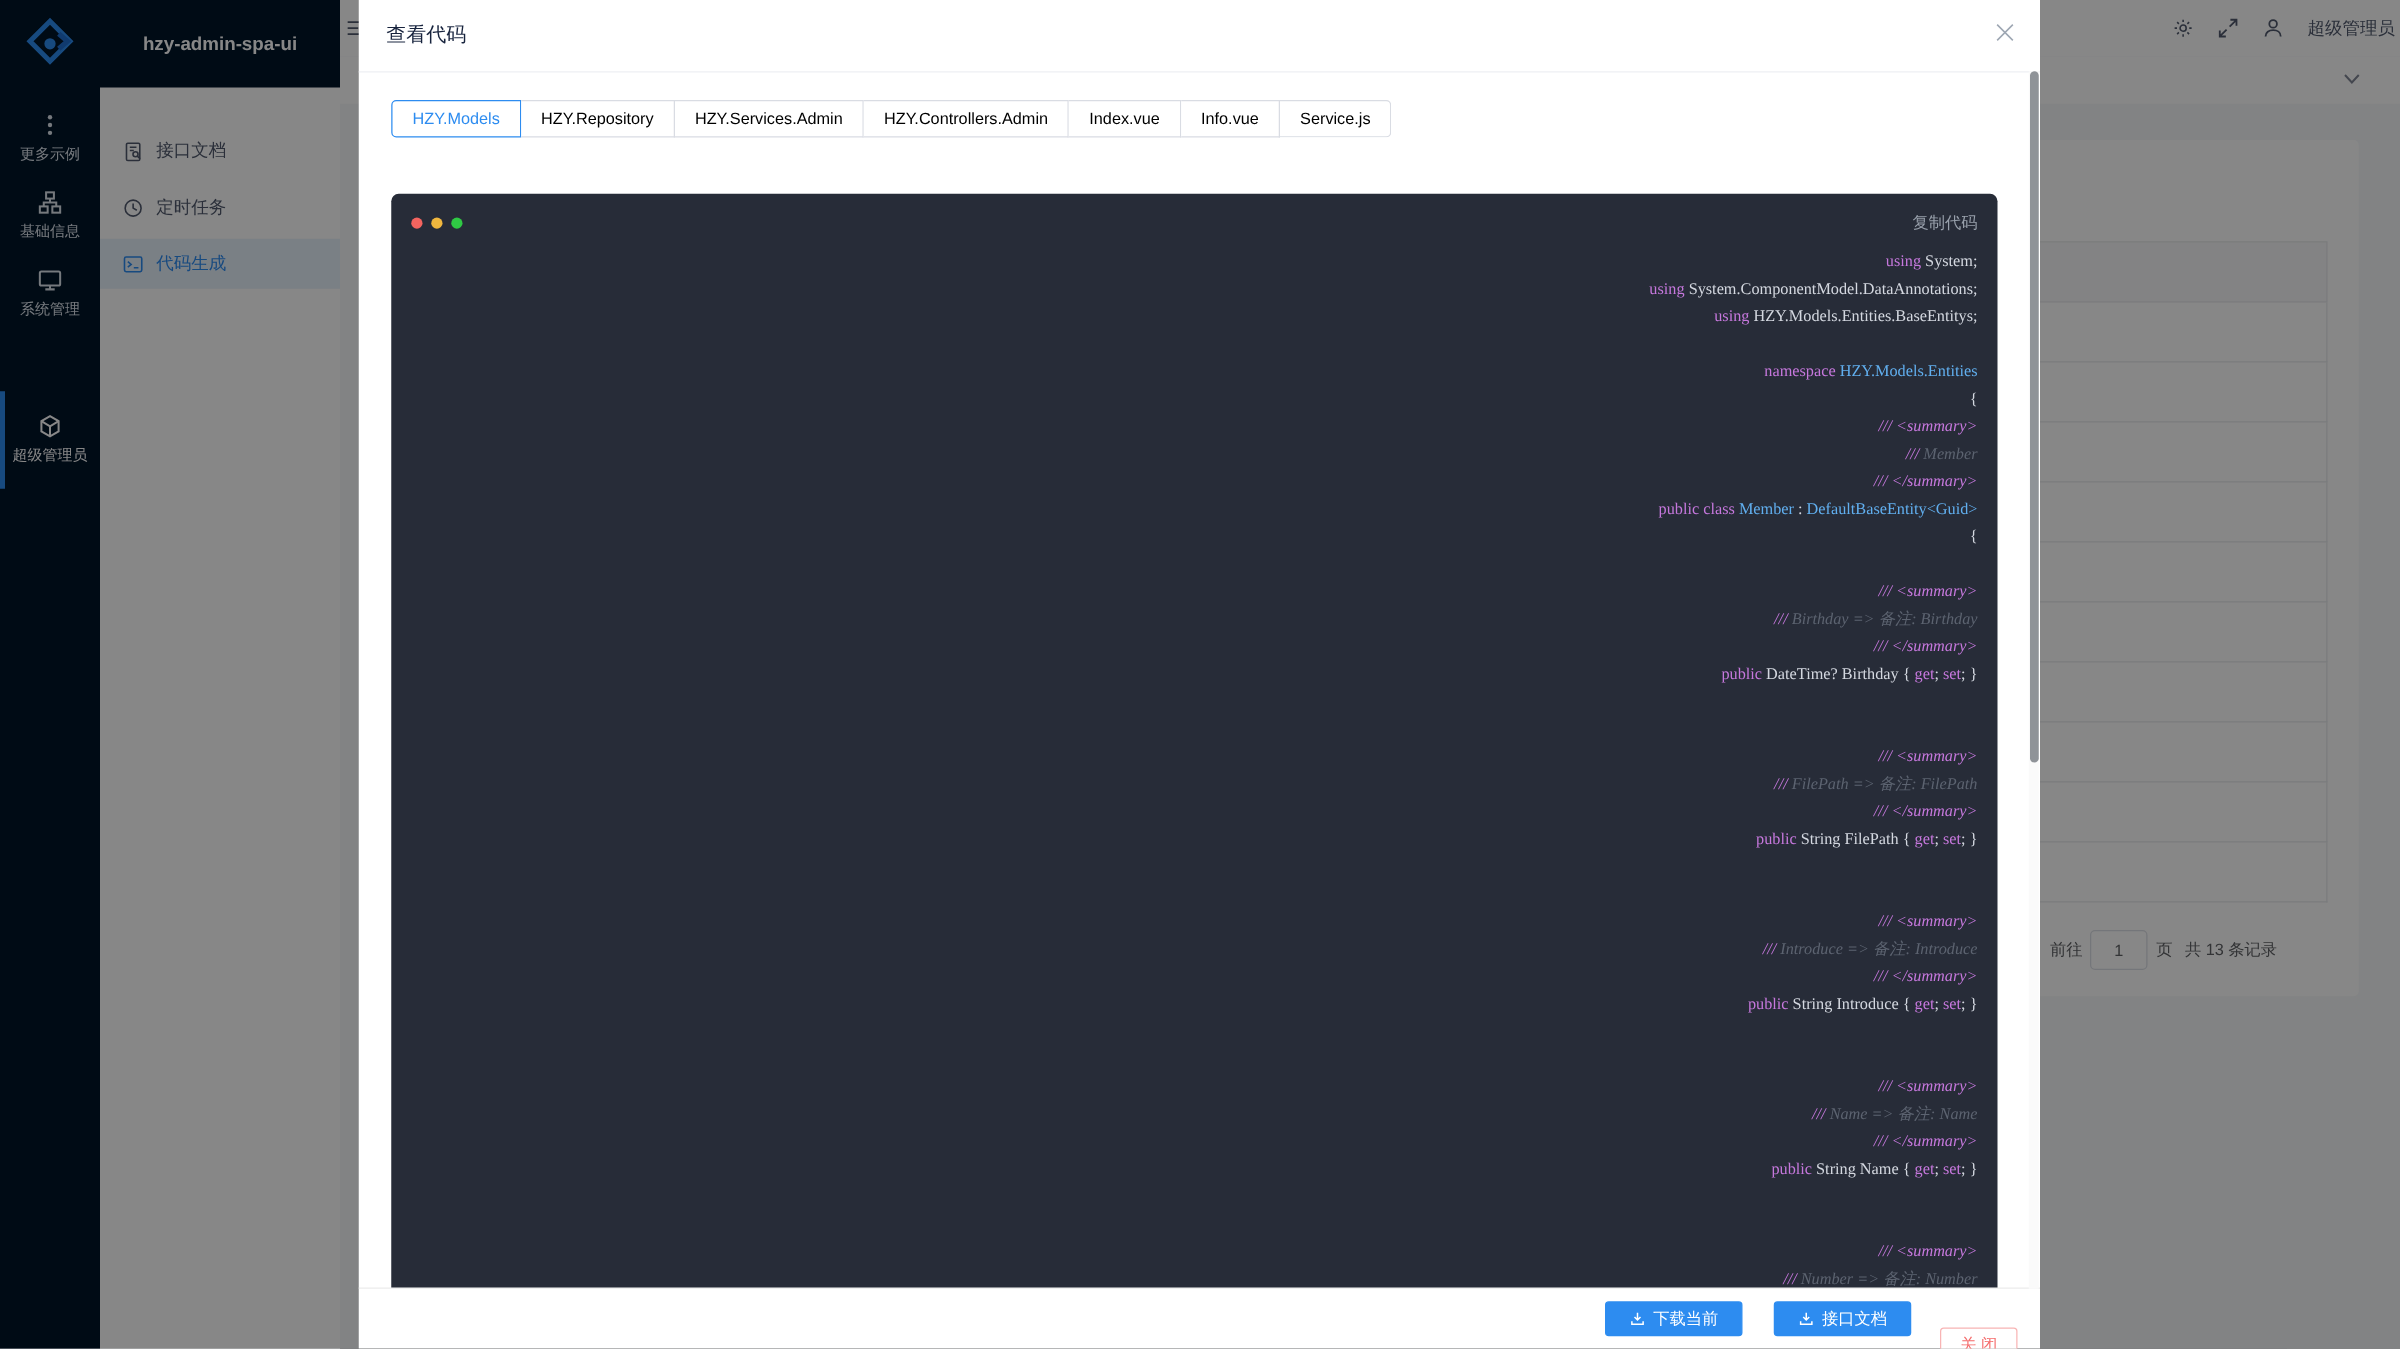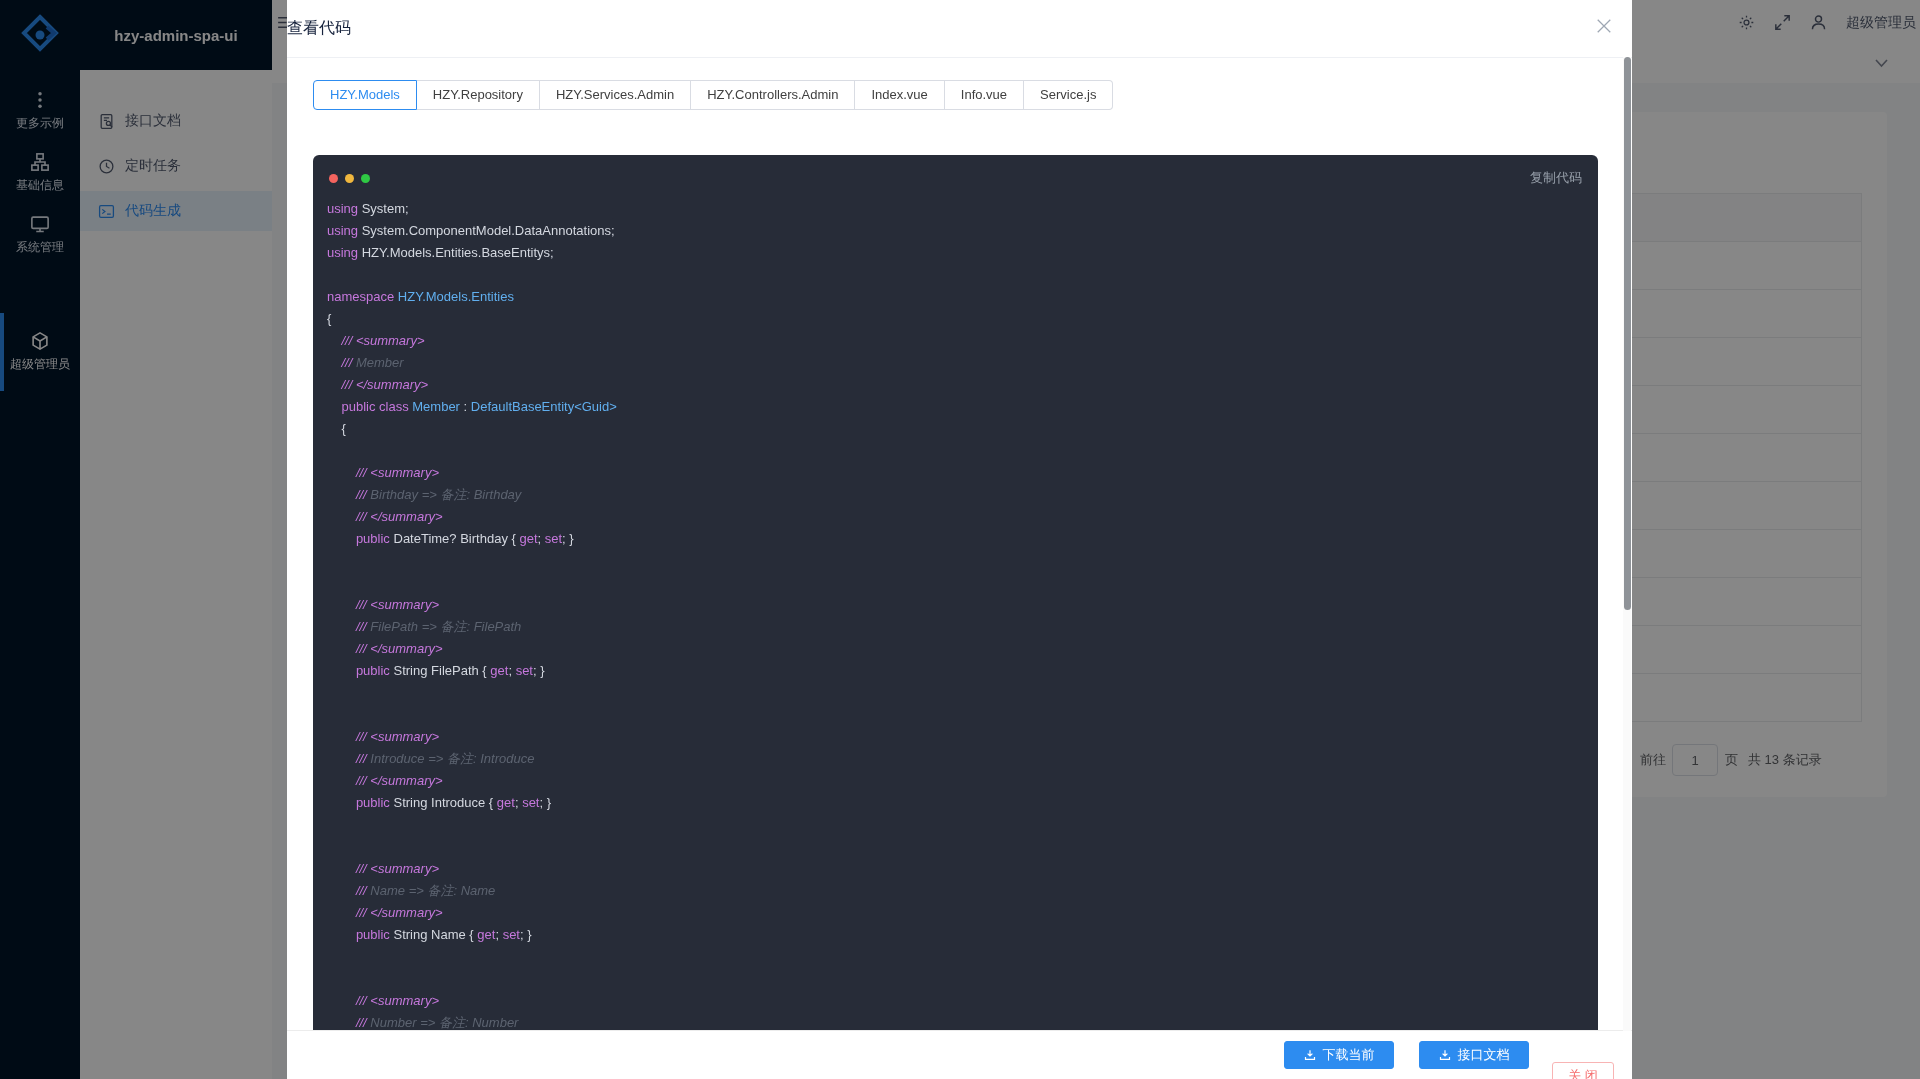--- a/index.html
+++ b/index.html
@@ -51,36 +51,36 @@
   .pg-unit{margin-left:7px;}
   .pg-total{margin-left:10px;}
 
   
   .overlay{position:absolute;inset:0;background:rgba(0,0,0,0.47);z-index:5;}
 
   
   .modal{position:absolute;left:287px;top:0;width:1345px;height:1079px;background:#fff;z-index:10;
          display:flex;flex-direction:column;}
   .m-head{position:relative;height:57px;flex:none;border-bottom:1px solid #eef0f4;display:flex;align-items:center;}
-  .m-title{font-size:16px;color:#17233d;}
+  .m-title{margin-left:22px;font-size:16px;color:#17233d;}
   .m-close{position:absolute;right:20px;top:18px;width:16px;height:16px;color:#9ea7b3;cursor:pointer;}
   .m-body{position:relative;flex:1;overflow:hidden;padding:22px 34px 0 26px;}
   .tab-group{display:inline-flex;}
-  .tab{height:30px;padding:0 16px;font-size:13px;line-height:28px;color:#404040;background:#fff;
+  .tab{height:30px;padding:0 16px;font-size:13px;line-height:28px;color:#000000;background:#fff;
        border:1px solid #d9dce3;border-left:none;cursor:pointer;font-family:"Liberation Sans",sans-serif;}
   .tab:first-child{border-left:1px solid #d9dce3;border-radius:4px 0 0 4px;}
   .tab:last-child{border-radius:0 4px 4px 0;}
   .tab.active{color:#2d8cf0;border:1px solid #2d8cf0;}
   .code-window{margin-top:45px;height:1200px;background:#272c38;border-radius:6px;padding-top:12px;}
   .chrome{height:22px;padding:0 16px;display:flex;align-items:center;}
   .dot{width:9px;height:9px;border-radius:50%;margin-right:7px;}
   .dot-r{background:#f4645f;}.dot-y{background:#f0b73e;}.dot-g{background:#2fc944;}
   .copy{margin-left:auto;color:#98a0ab;font-size:13px;cursor:pointer;}
   .code-pre{margin-top:9px;padding:0 16px 0 14px;}
-  .cl{white-space:pre;height:22px;line-height:22px;font-family:Liberation Sans, sans-serif;font-size:13px;}
+  .cl{white-space:pre;height:22px;line-height:22px;font-family:Liberation Serif, serif;font-size:13px;text-align:right;}
   .k{color:#c678dd;} .t{color:#61afef;} .w{color:#d4d8e0;}
   .d{color:#c678dd;font-style:italic;} .c{color:#5c6370;font-style:italic;}
   .m-scrolltrack{position:absolute;right:1px;top:57px;bottom:48px;width:8px;background:#fafafa;}
   .m-thumb{position:absolute;right:0.5px;top:0;width:7px;height:553px;border-radius:4px;background:#8f9398;cursor:pointer;}
   .m-foot{height:48px;flex:none;border-top:1px solid #ececec;display:flex;align-items:center;justify-content:flex-end;
           padding-right:18px;}
   .btn{display:inline-flex;align-items:center;justify-content:center;gap:7px;height:28px;border-radius:3px;
        font-size:13px;cursor:pointer;font-family:"Liberation Sans",sans-serif;border:1px solid transparent;}
   .btn-primary{width:110px;background:#2d8cf0;color:#fff;border-color:#2d8cf0;}
   .btn-primary + .btn-primary{margin-left:25px;}

